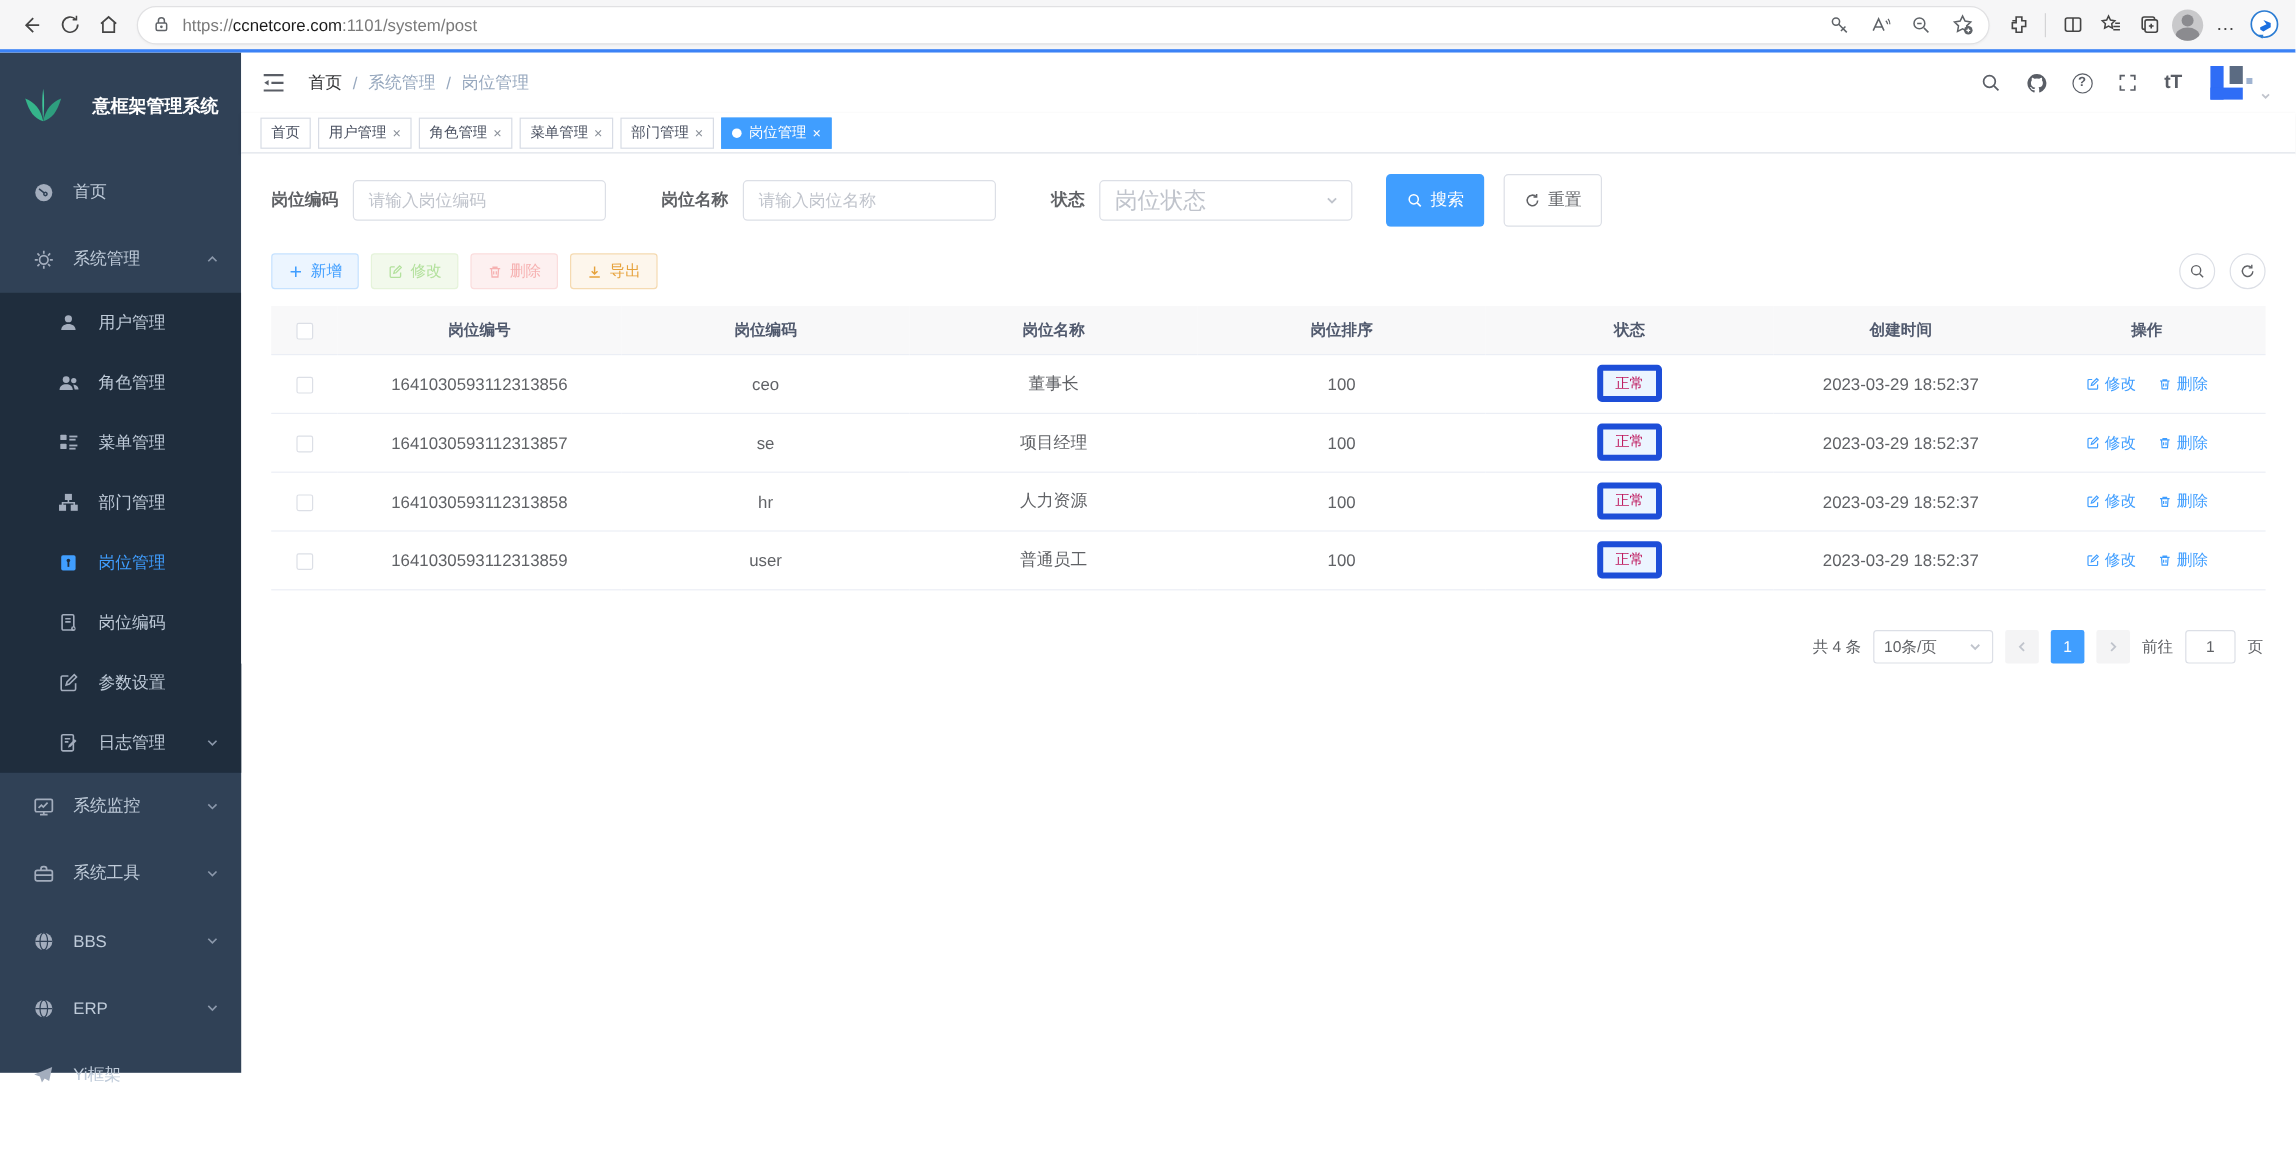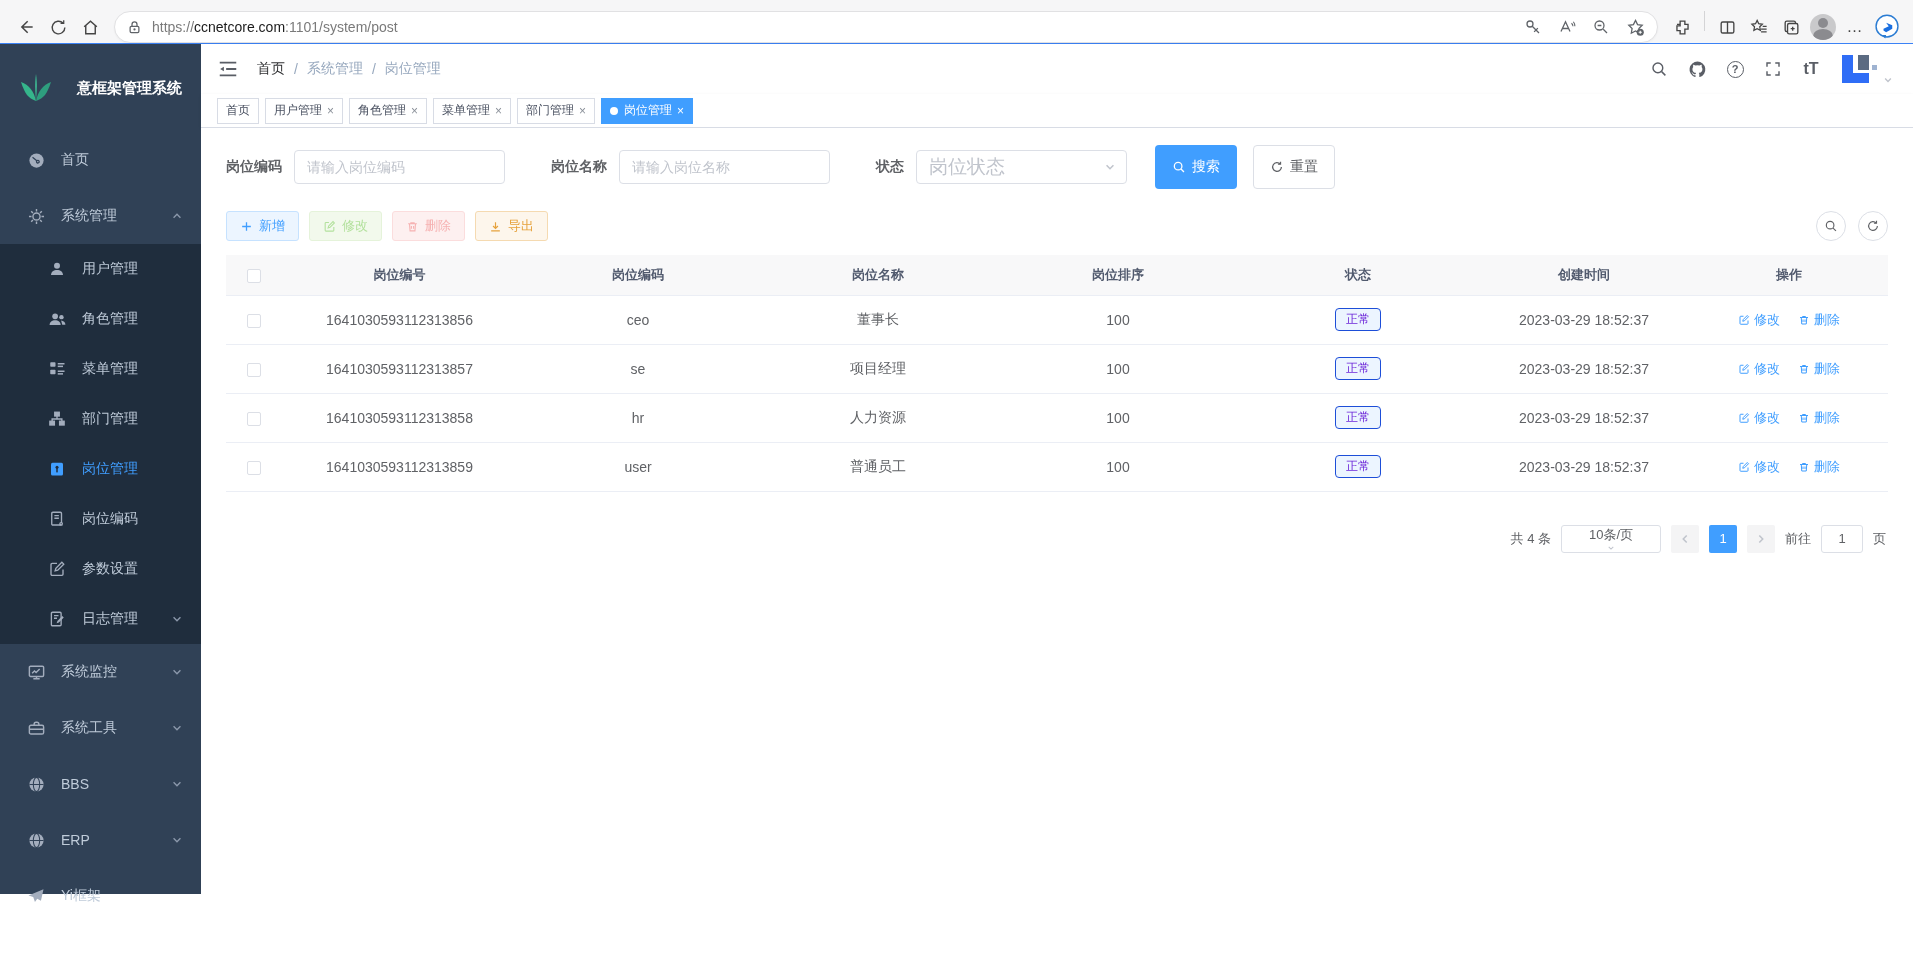--- a/index.html
+++ b/index.html
@@ -4,22 +4,22 @@
 <style>
   * { box-sizing: border-box; }
   html,body { margin:0; padding:0; }
   body {
     width:1913px; height:974px; background:#fff; overflow:hidden;
     font-family:"Liberation Sans", sans-serif; color:#303133;
   }
   svg { display:block; }
 
   
-  .browser { height:44px; background:#f6f6f7; border-bottom:1px solid #3b82f6;
-    display:flex; padding:11px 10px; }
+  .browser { height:44px; background:#f6f6f7; border-bottom:3px solid #3b82f6;
+    display:flex; align-items:center; padding:0 10px; }
   .b-btn { width:32px; height:32px; border-radius:6px; display:flex; align-items:center;
     justify-content:center; color:#454545; flex:0 0 auto; cursor:pointer; }
   .url-pill { flex:1; height:32px; background:#fff; border:1px solid #e1e1e3; border-radius:16px;
     display:flex; align-items:center; padding:0 6px 0 12px; margin:0 8px;
     box-shadow:0 1px 2px rgba(0,0,0,.04); min-width:0; }
   .url-text { flex:1; font-size:14px; color:#7a7a7a; margin-left:10px; white-space:nowrap; overflow:hidden; }
   .url-text .host { color:#1b1b1b; }
   .pill-icons { display:flex; align-items:center; gap:2px; }
   .tb-divider { width:1px; height:20px; background:#d4d4d6; margin:0 6px; }
   .avatar-circle { width:26px; height:26px; border-radius:50%; background:#c9c9cb; position:relative; overflow:hidden; }
@@ -92,29 +92,29 @@
   .tool-right { margin-left:auto; display:flex; gap:12px; }
   .circle-btn { width:30px; height:30px; border-radius:50%; border:1px solid #dcdfe6; background:#fff;
     display:flex; align-items:center; justify-content:center; color:#606266; cursor:pointer; }
 
   table.grid { width:100%; border-collapse:collapse; margin-top:14px; table-layout:fixed; }
   .grid th { background:#f8f8f9; color:#515a6e; font-size:13px; font-weight:bold; height:40px;
     border-bottom:1px solid #ebeef5; text-align:center; }
   .grid td { height:49px; border-bottom:1px solid #ebeef5; color:#606266; font-size:14px; text-align:center; }
   .checkbox { width:14px; height:14px; border:1px solid #dcdfe6; border-radius:2px; background:#fff;
     display:inline-block; cursor:pointer; vertical-align:middle; }
-  .status-tag { display:inline-block; padding:3px 10px; font-size:12px; color:#6d28d9;
-    background:#ecf5ff; border:1px solid #1d4ed8; border-radius:4px; line-height:1.3; }
+  .status-tag { display:inline-block; padding:3px 10px; font-size:12px; color:#be185d;
+    background:#ecf5ff; border:5px solid #1d4ed8; border-radius:4px; line-height:1.3; }
   .op-cell { display:flex; align-items:center; justify-content:center; gap:18px; }
   .op-link { display:inline-flex; align-items:center; gap:4px; color:#409eff; font-size:13px; cursor:pointer; }
 
   .pagination { display:flex; align-items:center; justify-content:flex-end; margin-top:33px; gap:10px;
     font-size:13px; color:#606266; padding-right:2px; }
   .psel { width:100px; height:28px; border:1px solid #dcdfe6; border-radius:3px; display:flex;
-    align-items:center; justify-content:space-between; padding:0 8px; cursor:pointer; background:#fff;flex-direction:column; }
+    align-items:center; justify-content:space-between; padding:0 8px; cursor:pointer; background:#fff; }
   .pbtn { width:28px; height:28px; border-radius:2px; background:#f4f4f5; color:#c0c4cc;
     display:flex; align-items:center; justify-content:center; cursor:pointer; }
   .pnum { width:28px; height:28px; border-radius:2px; background:#409eff; color:#fff;
     display:flex; align-items:center; justify-content:center; font-size:13px; cursor:pointer; }
   .goto-input { width:42px; height:28px; border:1px solid #dcdfe6; border-radius:3px; text-align:center;
     font-size:13px; color:#606266; outline:none; font-family:"Liberation Sans",sans-serif; }
 </style>
 </head>
 <body>
 

